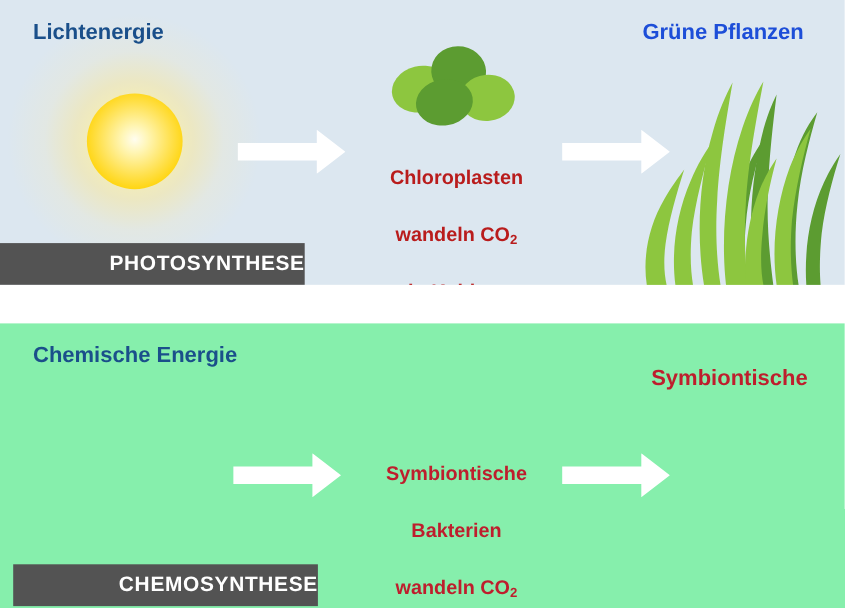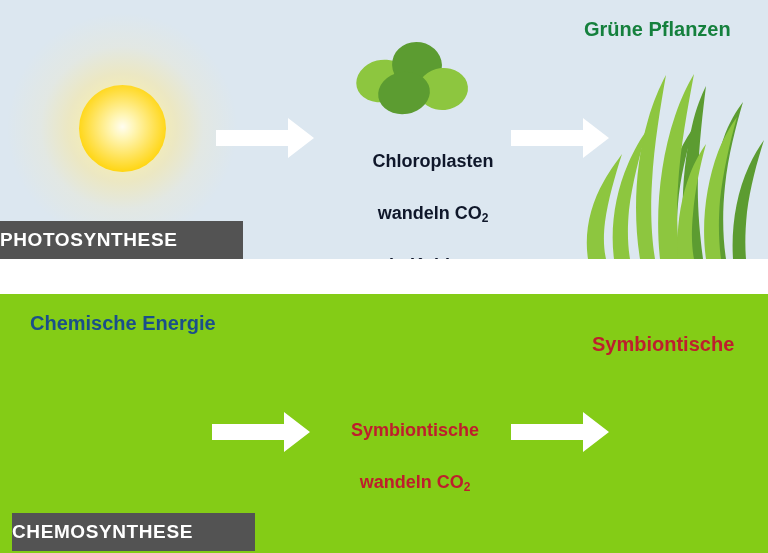--- a/index.html
+++ b/index.html
@@ -7,54 +7,54 @@
     width: 768px; height: 553px;
     background: #ffffff;
     font-family: "Liberation Sans", sans-serif;
     overflow: hidden;
   }
   .infographic { position: relative; width: 768px; height: 553px; background: #ffffff; }
 
   
   .panel { position: absolute; left: 0; width: 768px; overflow: hidden; }
   #panel-photosynthesis { top: 0; height: 259px; background: #dce7f0; }
-  #panel-chemosynthesis { top: 294px; height: 259px; background: #84cc16; }
+  #panel-chemosynthesis { top: 294px; height: 259px; background: #86efac; }
 
   
   .process-band {
-    position: absolute; left: 0; width: 243px; height: 38px;
+    position: absolute; left: 0; width: 277px; height: 38px;
     background: #535353;
-    display: flex; align-items: center; justify-content: flex-start;
+    display: flex; align-items: center; justify-content: flex-end;
   }
   .process-band span {
     color: #ffffff; font-size: 19px; font-weight: 600; letter-spacing: 0.6px;
   }
   #band-photosynthesis { top: 221px; }
   #band-chemosynthesis { top: 219px; margin-left: 12px; }
 
   
   .heading {
     position: absolute; font-weight: bold; line-height: 1.15;
     white-space: pre-line;
   }
   .heading-energy  { color: #1a4f8a; font-size: 20px; }
-  .heading-result-green { color: #15803d; font-size: 20px; }
+  .heading-result-green { color: #1d4ed8; font-size: 20px; }
   .heading-result-red   { color: #be1e2d; font-size: 20px; }
 
   #heading-lichtenergie   { left: 30px; top: 18px; }
   #heading-chemische      { left: 30px; top: 18px; }
   #heading-gruene         { left: 584px; top: 18px; }
   #heading-tiere          { left: 592px; top: 16px; text-align: center; }
 
   
   .caption {
     position: absolute; text-align: center; font-weight: bold;
     font-size: 18px; line-height: 1.45; white-space: pre-line;
   }
-  #caption-chloroplasts { left: 336px; top: 122px; width: 194px; color: #0f172a; }
+  #caption-chloroplasts { left: 318px; top: 122px; width: 194px; color: #b91c1c; }
   #caption-bacteria     { left: 318px; top: 97px;  width: 194px; color: #be1e2d; }
   .caption sub { font-size: 12px; vertical-align: baseline; position: relative; top: 3px; }
 
   
   .arrow { position: absolute; }
 
   
   #sun-glow {
     position: absolute; left: 2px; top: 8px; width: 240px; height: 240px;
     background: radial-gradient(circle at 50% 50%,
@@ -85,20 +85,21 @@
 </head>
 <body>
 
 <div class="infographic">
 
   <section class="panel" id="panel-photosynthesis">
 
     <div id="sun-glow"></div>
     <div id="sun-disc"></div>
 
+    <div class="heading heading-energy" id="heading-lichtenergie">Lichtenergie</div>
 
     <svg class="arrow" style="left:216px; top:118px;" width="98" height="40" viewBox="0 0 98 40">
       <polygon points="0,12 72,12 72,0 98,20 72,40 72,28 0,28" fill="#ffffff"></polygon>
     </svg>
 
     <div id="chloroplast-cluster">
       <div class="chloroplast" style="left:0px;  top:18px; width:52px; height:42px; background:#8dc63f; transform:rotate(-14deg);"></div>
       <div class="chloroplast" style="left:36px; top:0px;  width:50px; height:46px; background:#5c9c31; transform:rotate(10deg);"></div>
       <div class="chloroplast" style="left:62px; top:26px; width:50px; height:42px; background:#8dc63f; transform:rotate(-6deg);"></div>
       <div class="chloroplast" style="left:22px; top:30px; width:52px; height:42px; background:#5c9c31; transform:rotate(-10deg);"></div>
@@ -144,20 +145,21 @@
   <section class="panel" id="panel-chemosynthesis">
 
     <div class="heading heading-energy" id="heading-chemische">Chemische Energie</div>
 
     <svg class="arrow" style="left:212px; top:118px;" width="98" height="40" viewBox="0 0 98 40">
       <polygon points="0,12 72,12 72,0 98,20 72,40 72,28 0,28" fill="#ffffff"></polygon>
     </svg>
 
     <div class="caption" id="caption-bacteria">
       <div>Symbiontische</div>
+      <div>Bakterien</div>
       <div><span>wandeln CO</span><sub>2</sub></div>
       
       
     </div>
 
     <svg class="arrow" style="left:511px; top:118px;" width="98" height="40" viewBox="0 0 98 40">
       <polygon points="0,12 72,12 72,0 98,20 72,40 72,28 0,28" fill="#ffffff"></polygon>
     </svg>
 
     <div class="heading heading-result-red" id="heading-tiere">

